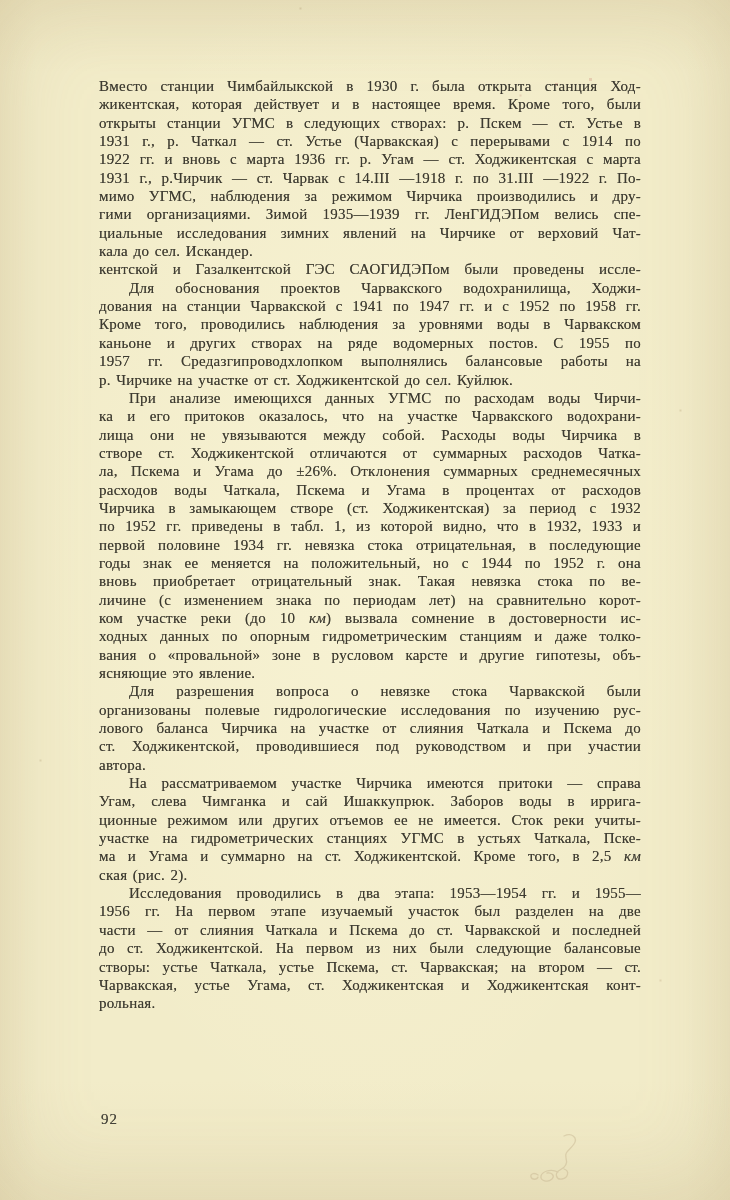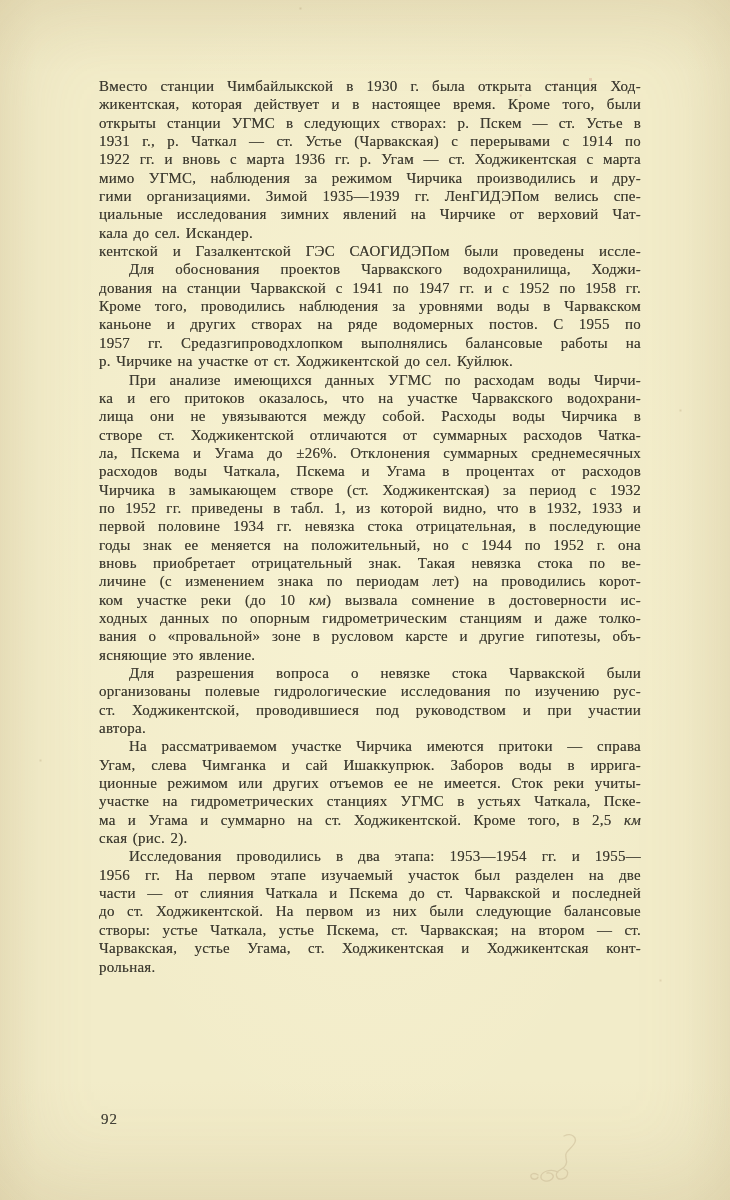--- a/index.html
+++ b/index.html
@@ -82,20 +82,21 @@
 <div class="page">
   <div class="speckles"></div>
 
   <div class="text-block">
       <div class="paragraph">
         <div class="line">Вместо станции Чимбайлыкской в 1930 г. была открыта станция Ход-</div>
         <div class="line">жикентская, которая действует и в настоящее время. Кроме того, были</div>
         <div class="line">открыты станции УГМС в следующих створах: р. Пскем — ст. Устье в</div>
         <div class="line">1931 г., р. Чаткал — ст. Устье (Чарвакская) с перерывами с 1914 по</div>
         <div class="line">1922 гг. и вновь с марта 1936 гг. р. Угам — ст. Ходжикентская с марта</div>
+        <div class="line">1931 г., р.Чирчик — ст. Чарвак с 14.III —1918 г. по 31.III —1922 г. По-</div>
         <div class="line">мимо УГМС, наблюдения за режимом Чирчика производились и дру-</div>
         <div class="line">гими организациями. Зимой 1935—1939 гг. ЛенГИДЭПом велись спе-</div>
         <div class="line">циальные исследования зимних явлений на Чирчике от верховий Чат-</div>
         <div class="line last">кала до сел. Искандер.</div>
       </div>
       <div class="paragraph">
         <div class="line">кентской и Газалкентской ГЭС САОГИДЭПом были проведены иссле-</div>
         <div class="line indent">Для обоснования проектов Чарвакского водохранилища, Ходжи-</div>
         <div class="line">дования на станции Чарвакской с 1941 по 1947 гг. и с 1952 по 1958 гг.</div>
         <div class="line">Кроме того, проводились наблюдения за уровнями воды в Чарвакском</div>
@@ -108,29 +109,30 @@
         <div class="line">ка и его притоков оказалось, что на участке Чарвакского водохрани-</div>
         <div class="line">лища они не увязываются между собой. Расходы воды Чирчика в</div>
         <div class="line">створе ст. Ходжикентской отличаются от суммарных расходов Чатка-</div>
         <div class="line">ла, Пскема и Угама до ±26%. Отклонения суммарных среднемесячных</div>
         <div class="line">расходов воды Чаткала, Пскема и Угама в процентах от расходов</div>
         <div class="line">Чирчика в замыкающем створе (ст. Ходжикентская) за период с 1932</div>
         <div class="line">по 1952 гг. приведены в табл. 1, из которой видно, что в 1932, 1933 и</div>
         <div class="line">первой половине 1934 гг. невязка стока отрицательная, в последующие</div>
         <div class="line">годы знак ее меняется на положительный, но с 1944 по 1952 г. она</div>
         <div class="line">вновь приобретает отрицательный знак. Такая невязка стока по ве-</div>
-        <div class="line">личине (с изменением знака по периодам лет) на проводились корот-</div>
+        <div class="line">личине (с изменением знака по периодам лет) на сравнительно корот-</div>
         <div class="line">ком участке реки (до 10 <i>км</i>) вызвала сомнение в достоверности ис-</div>
         <div class="line">ходных данных по опорным гидрометрическим станциям и даже толко-</div>
         <div class="line">вания о «провальной» зоне в русловом карсте и другие гипотезы, объ-</div>
         <div class="line last">ясняющие это явление.</div>
       </div>
       <div class="paragraph">
         <div class="line indent">Для разрешения вопроса о невязке стока  Чарвакской были</div>
         <div class="line">организованы полевые гидрологические исследования по изучению рус-</div>
+        <div class="line">лового баланса Чирчика на участке от слияния Чаткала и Пскема до</div>
         <div class="line">ст. Ходжикентской, проводившиеся под руководством и при участии</div>
         <div class="line last">автора.</div>
       </div>
       <div class="paragraph">
         <div class="line indent">На рассматриваемом участке Чирчика имеются притоки — справа</div>
         <div class="line">Угам, слева Чимганка и сай Ишаккупрюк.  Заборов воды в иррига-</div>
         <div class="line">ционные режимом или других отъемов ее не имеется. Сток реки учиты-</div>
         <div class="line">участке на гидрометрических станциях УГМС в устьях Чаткала, Пске-</div>
         <div class="line">ма и Угама и суммарно на ст. Ходжикентской.  Кроме того, в 2,5 <i>км</i></div>
         <div class="line last">ская (рис. 2).</div>

